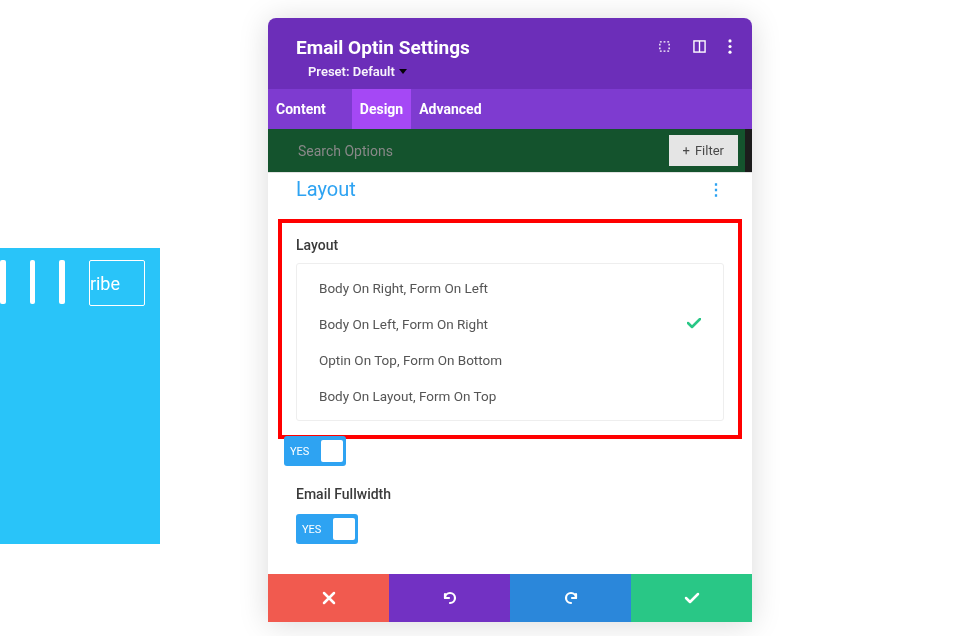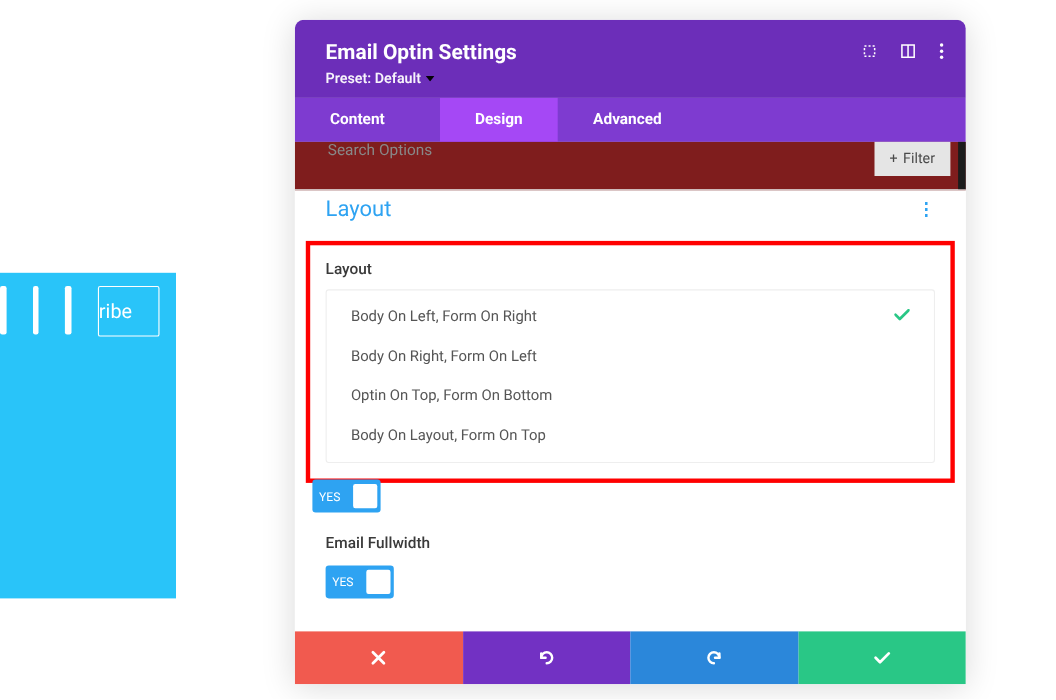--- a/index.html
+++ b/index.html
@@ -48,21 +48,21 @@
       font-size: 18px;
       width: 130px;
       border-radius: 2px;
     }
     
     
     .modal {
       position: absolute;
       left: 268px;
       top: 18px;
-      width: 610px;
+      width: 484px;
       height: 604px;
       background: #ffffff;
       box-shadow: 0 2px 30px rgba(0,0,0,0.15);
       border-radius: 8px 8px 0 0;
       overflow: hidden;
       display: flex;
       flex-direction: column;
     }
     
     .modal-header {
@@ -82,51 +82,52 @@
       font-size: 19px;
       font-weight: 700;
     }
     .modal-preset {
       font-size: 13px;
       font-weight: 600;
       opacity: 0.95;
       display: flex;
       align-items: center;
       gap: 4px;
+      margin-left: 12px;
     }
     .modal-header-icons {
       display: flex;
       gap: 22px;
       margin-top: 3px;
       align-items: center;
     }
     .modal-header-icons svg {
       fill: #ffffff;
     }
     
     .tabs {
       background: #7e3bd0;
       display: flex;
     }
     .tab {
-      padding: 12px 32px;
+      padding: 12px 8px;
       color: #ffffff;
       font-weight: 700;
       font-size: 14px;
       cursor: pointer;
     }
     .tab.active {
       background: #a548f5;
       margin-left: 18px;
     }
     
     .search-bar {
-      background: #7f1d1d;
-      display: flex;
-      align-items: flex-start;
+      background: #14532d;
+      display: flex;
+      align-items: center;
       padding: 0 4px 0 0;
       height: 44px;
       border-bottom: 1px solid #e2e2e2;
       position: relative;
     }
     .search-bar::after {
       content: '';
       position: absolute;
       right: 0;
       top: 0;
@@ -327,31 +328,31 @@
   <div class="content-area">
     <div class="section-header">
       <div class="section-title">Layout</div>
       <div class="section-menu">⋮</div>
     </div>
 
     <div class="highlight-box">
       <div class="field-label">Layout</div>
       <div class="dropdown-list">
         <div class="dropdown-item">
+          <span>Body On Right, Form On Left</span>
+        </div>
+        <div class="dropdown-item">
           <span>Body On Left, Form On Right</span>
           <span class="check-icon">
             <svg width="14" height="11" viewBox="0 0 14 11">
                 <path d="M1 5 L5 9 L13 1" stroke="#29c786" stroke-width="2.5" fill="none" stroke-linecap="round" stroke-linejoin="round"></path>
               </svg>
           </span>
         </div>
         <div class="dropdown-item">
-          <span>Body On Right, Form On Left</span>
-        </div>
-        <div class="dropdown-item">
           <span>Optin On Top, Form On Bottom</span>
         </div>
         <div class="dropdown-item">
           <span>Body On Layout, Form On Top</span>
         </div>
       </div>
     </div>
 
     <div class="yes-partial">
       <div class="yes-toggle">

